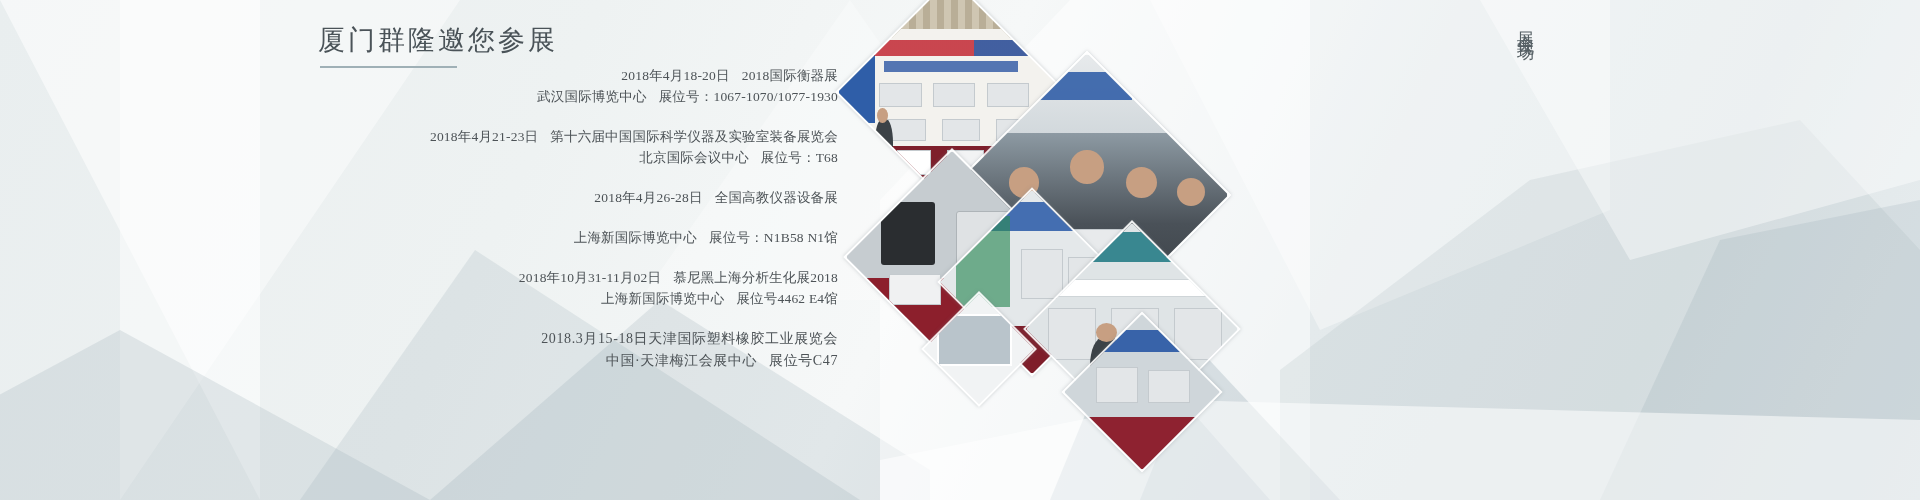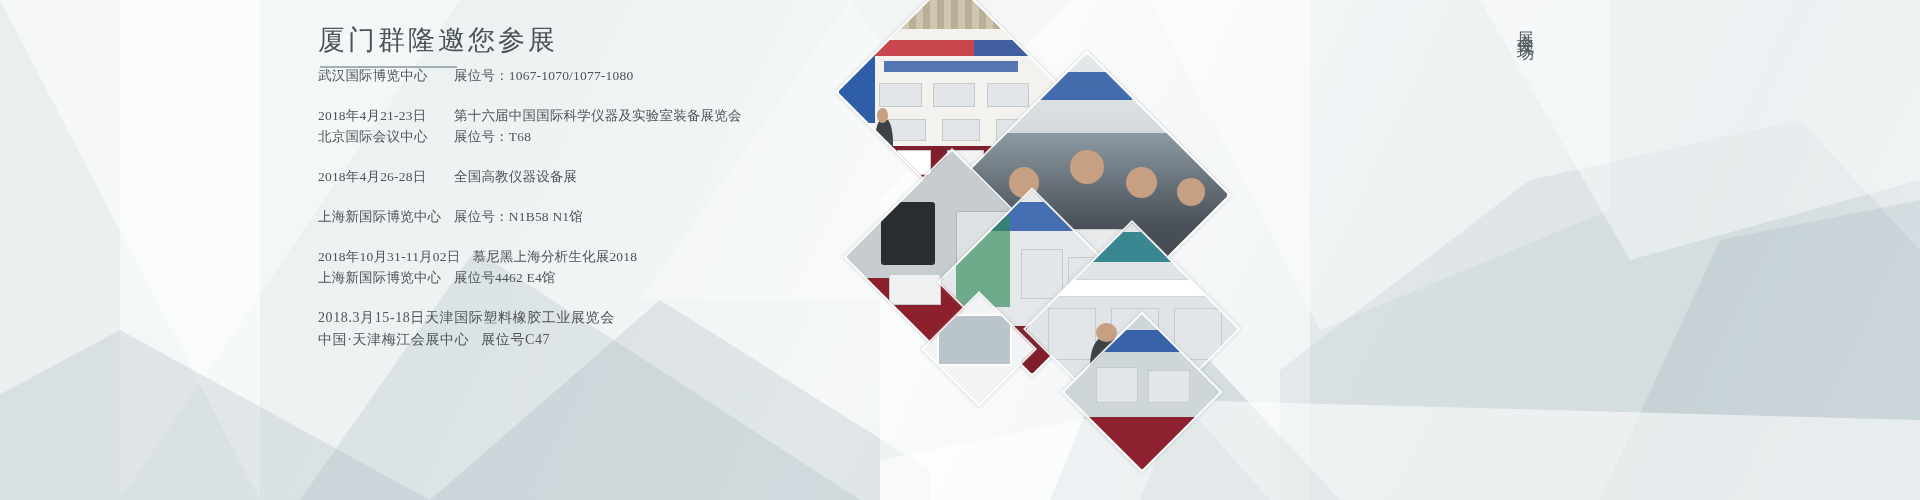--- a/index.html
+++ b/index.html
@@ -4,20 +4,21 @@
 <style>
   html,body{margin:0;padding:0;}
   body{
     width:1920px;height:500px;overflow:hidden;
     font-family:"Liberation Serif","DejaVu Serif",serif;
     background:#eef1f1;
   }
   .banner{
     position:relative;width:1920px;height:500px;overflow:hidden;
     background:linear-gradient(115deg,#e9eeef 0%,#eef2f2 28%,#f6f8f8 48%,#e4eaec 68%,#dfe6e8 84%,#e9eef0 100%);
+    text-align:right;
   }
   
   .facet{position:absolute;pointer-events:none;}
   .f1{left:0;top:0;width:0;height:0;border-left:260px solid transparent;border-top:500px solid rgba(255,255,255,.55);}
   .f2{left:120px;top:0;width:0;height:0;border-right:340px solid transparent;border-top:500px solid rgba(255,255,255,.45);}
   .f3{left:0;top:330px;width:430px;height:170px;background:rgba(150,170,176,.22);
       clip-path:polygon(0 100%,0 38%,120px 0,430px 100%);}
   .f4{left:300px;top:250px;width:560px;height:250px;background:rgba(150,170,178,.20);
       clip-path:polygon(0 100%,175px 0,360px 120px,560px 100%);}
   .f5{left:430px;top:300px;width:500px;height:200px;background:rgba(120,145,155,.16);
@@ -150,21 +151,24 @@
 
   <div class="content">
 
     <div class="heading">厦门群隆邀您参展</div>
     <div class="heading-rule"></div>
 
     <div class="events">
 
       <div class="event">
         <span class="row">
-          <span class="col-a">武汉国际博览中心</span><span class="col-b">展位号：1067-1070/1077-1080</span>
+          <span class="col-a">2018年4月18-20日</span><span class="col-b">2018国际衡器展</span>
+        </span>
+        <span class="row">
+          <span class="col-a">武汉国际博览中心</span><span class="col-b">展位号：1067-1070/1077-1930</span>
         </span>
       </div>
 
       <div class="event">
         <span class="row">
           <span class="col-a">2018年4月21-23日</span><span class="col-b">第十六届中国国际科学仪器及实验室装备展览会</span>
         </span>
         <span class="row">
           <span class="col-a">北京国际会议中心</span><span class="col-b">展位号：T68</span>
         </span>

